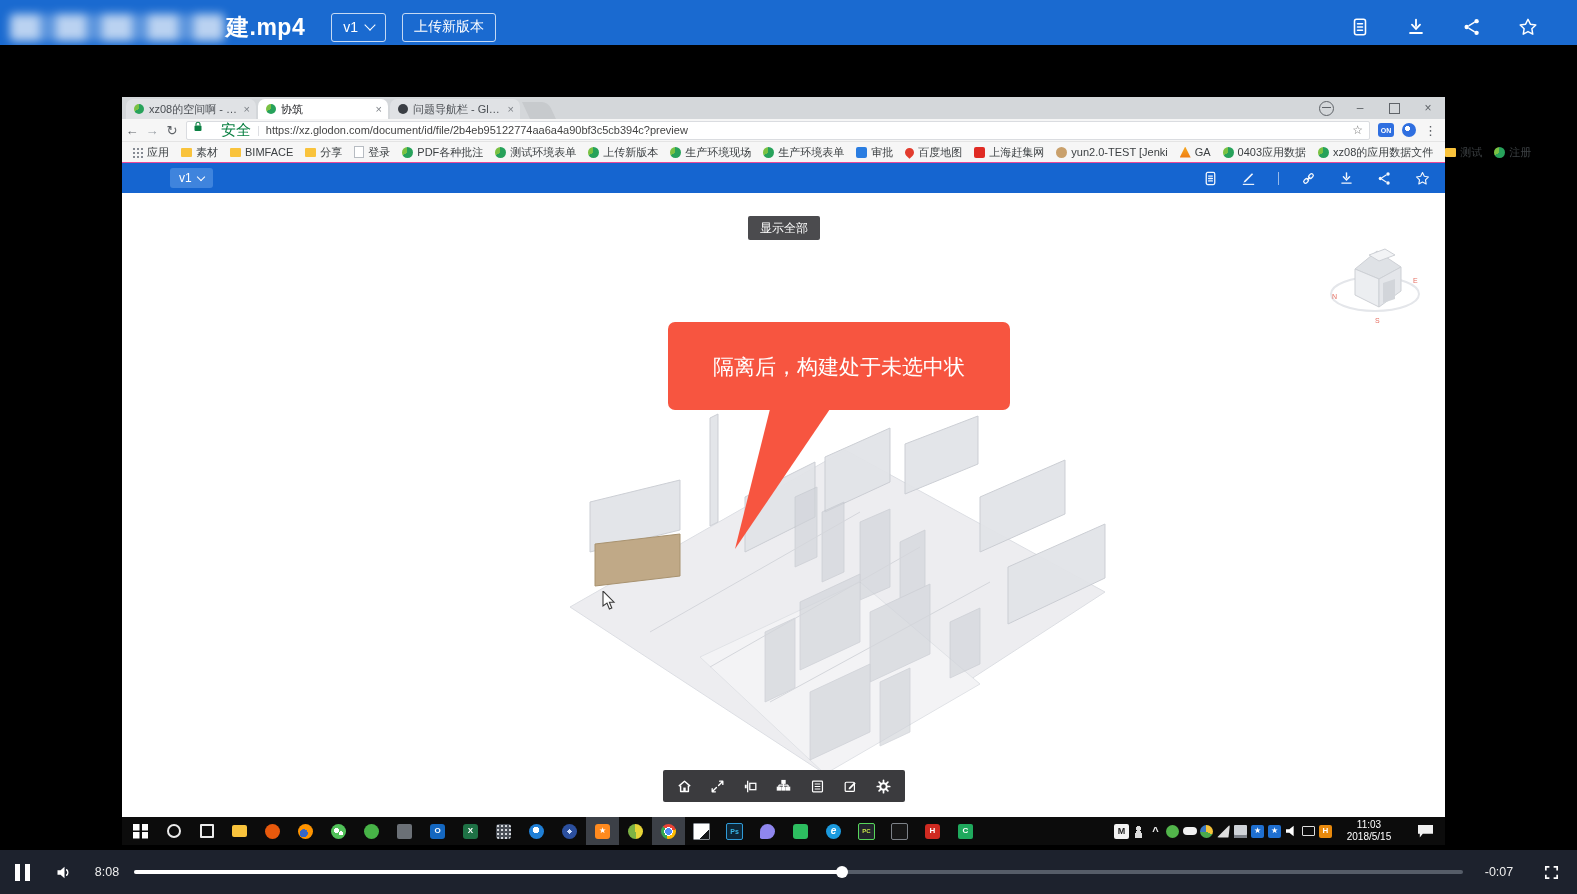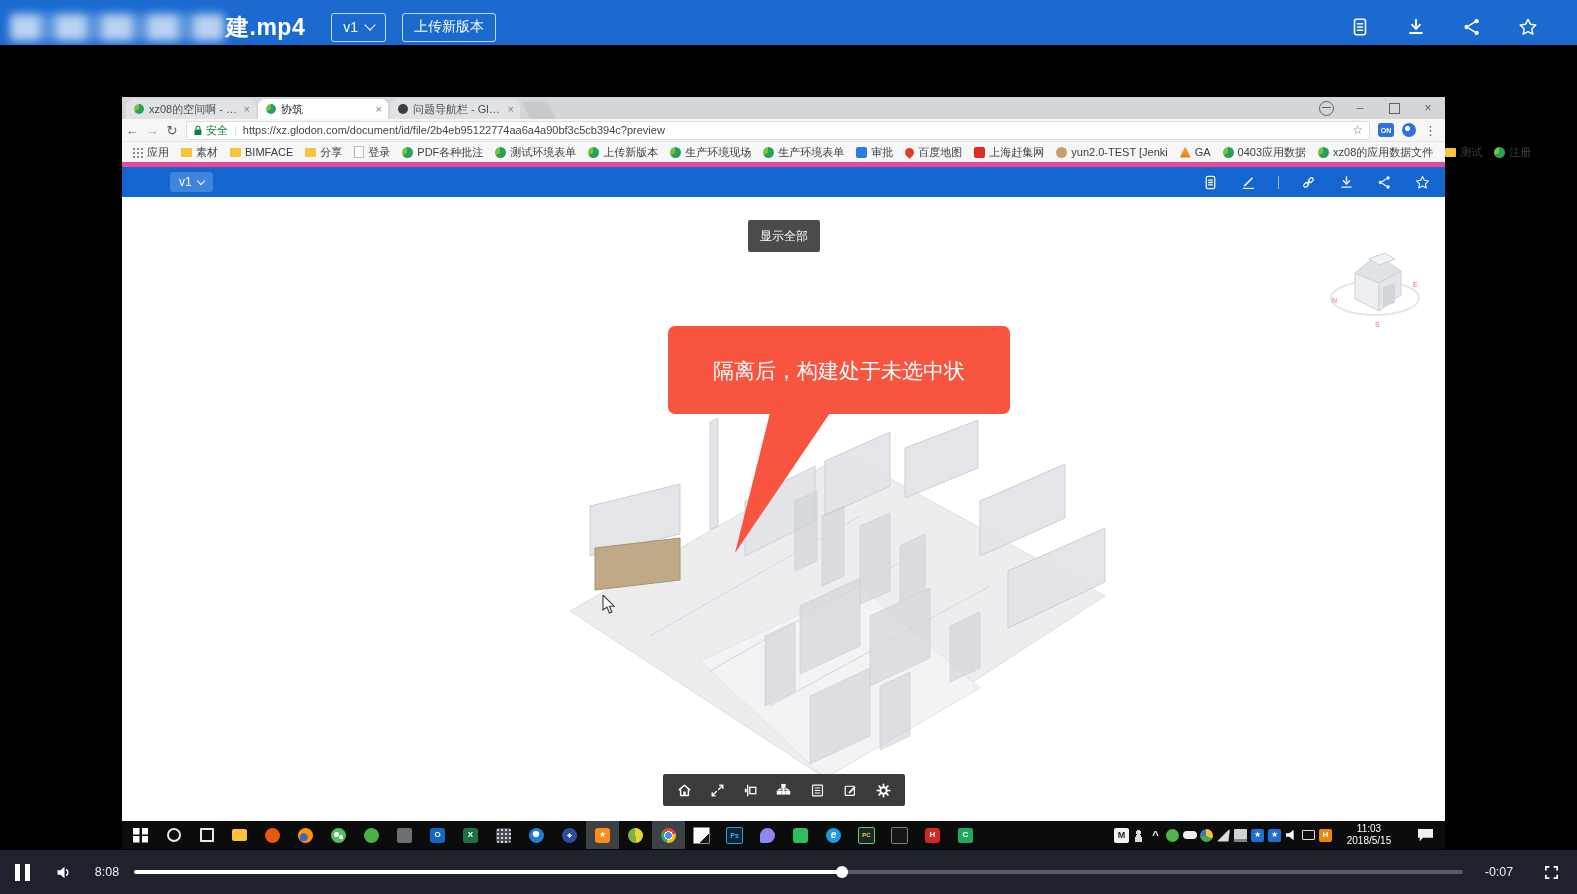--- a/index.html
+++ b/index.html
@@ -44,30 +44,30 @@
           color:#5f6368;font-size:12px;cursor:pointer;}
   .profile-ico{width:13px;height:13px;border:1.4px solid #5f6368;border-radius:50%;position:relative;}
   .profile-ico::after{content:"";position:absolute;left:2px;right:2px;top:5px;border-top:1.4px solid #5f6368;}
   .restore-ico{width:9px;height:9px;border:1.2px solid #5f6368;}
 
   .btoolbar{height:22px;background:#f6f6f6;display:flex;align-items:center;border-bottom:1px solid #e4e4e4;}
   .navg{color:#5f6368;font-size:13px;width:20px;text-align:center;cursor:pointer;}
   .navg.dim{color:#9aa0a6;}
   .omnibox{flex:1;height:17px;background:#fff;border:1px solid #dadce0;border-radius:2px;
            margin-left:4px;display:flex;align-items:center;padding:0 6px;font-size:11px;color:#202124;cursor:text;}
-  .secure{color:#0b8043;display:flex;align-items:center;gap:3px;font-size:11px;}
+  .secure{color:#0b8043;display:flex;gap:18px;font-size:15px;}
   .sep{color:#dadce0;margin:0 6px;}
   .url{color:#444;white-space:nowrap;overflow:hidden;}
   .omni-star{margin-left:auto;color:#757575;font-size:12px;cursor:pointer;}
   .ext{width:16px;height:14px;border-radius:3px;margin-left:8px;cursor:pointer;display:flex;align-items:center;justify-content:center;}
   .ext-on{background:#2f6fe0;color:#fff;font-size:7px;font-weight:bold;}
   .ext-blue{background:radial-gradient(circle at 40% 40%,#fff 0 22%,#2f6fe0 22%);border-radius:50%;width:14px;}
   .menu-dots{color:#5f6368;font-size:13px;margin:0 8px;cursor:pointer;}
 
-  .bookmarks{height:20px;background:#f6f6f6;display:flex;align-items:center;padding:0 4px;border-bottom:5px solid #ec4899;font-size:11px;color:#3c4043;}
+  .bookmarks{height:20px;background:#f6f6f6;display:flex;align-items:center;padding:0 4px;border-bottom:1px solid #ec4899;font-size:11px;color:#3c4043;}
   .bm{display:flex;align-items:center;gap:4px;padding:0 6px;cursor:pointer;white-space:nowrap;}
   .bmi{width:11px;height:11px;flex:0 0 auto;}
   .bm-apps{background:radial-gradient(#868b93 1.1px,transparent 1.5px) 0 0/4px 4px;}
   .bm-folder{background:#f9c33c;height:9px;border-radius:1px;}
   .bm-page{background:#fff;border:1px solid #b7bcc2;width:8px;height:10px;}
   .bm-glodon{background:conic-gradient(#27a25b 0 240deg,#7ac143 240deg 360deg);border-radius:50%;}
   .bm-blue{background:#2a7de1;border-radius:2px;}
   .bm-pin{background:#e23c2e;border-radius:50% 50% 50% 0;transform:rotate(-45deg);width:9px;height:9px;}
   .bm-ganji{background:#e02b24;border-radius:2px;}
   .bm-avatar{background:#c9a06b;border-radius:50%;}
@@ -78,21 +78,21 @@
   .vfile{font-size:14px;color:#fff;}
   .vchip{margin-left:34px;background:#3f84dd;border-radius:3px;height:20px;display:flex;align-items:center;
          gap:6px;padding:0 9px;font-size:12px;cursor:pointer;}
   .vchip .caret{width:5px;height:5px;border-width:1.4px;margin-top:-2px;}
   .vicons{margin-left:auto;display:flex;align-items:center;gap:21px;}
   .vico{width:17px;height:17px;cursor:pointer;opacity:.95;}
   .vdiv{width:1px;height:13px;background:rgba(255,255,255,.55);}
 
   
   .canvas{position:relative;height:624px;background:#fff;overflow:hidden;}
-  .showall{position:absolute;left:626px;top:23px;width:72px;height:32px;background:#4b4b4e;color:#fff;
+  .showall{position:absolute;left:626px;top:23px;width:72px;height:24px;background:#4b4b4e;color:#fff;
            font-size:12px;display:flex;align-items:center;justify-content:center;border-radius:2px;cursor:pointer;}
   .callout{position:absolute;left:546px;top:129px;width:342px;height:88px;background:#f75540;border-radius:7px;
            color:#fff;font-size:21px;line-height:33px;display:flex;flex-direction:column;align-items:center;justify-content:center;
            text-align:center;z-index:6;}
   .tailsvg{position:absolute;left:600px;top:216px;z-index:5;pointer-events:none;}
   .modelsvg{position:absolute;left:438px;top:209px;cursor:grab;}
   .navcube{position:absolute;left:1203px;top:44px;cursor:pointer;}
   .cursor{position:absolute;left:480px;top:398px;z-index:7;pointer-events:none;}
   .vtoolbar{position:absolute;left:541px;top:577px;width:242px;height:32px;background:#3b3b3e;border-radius:2px;
             display:flex;align-items:center;justify-content:space-between;padding:0 13px;box-sizing:border-box;z-index:8;}

